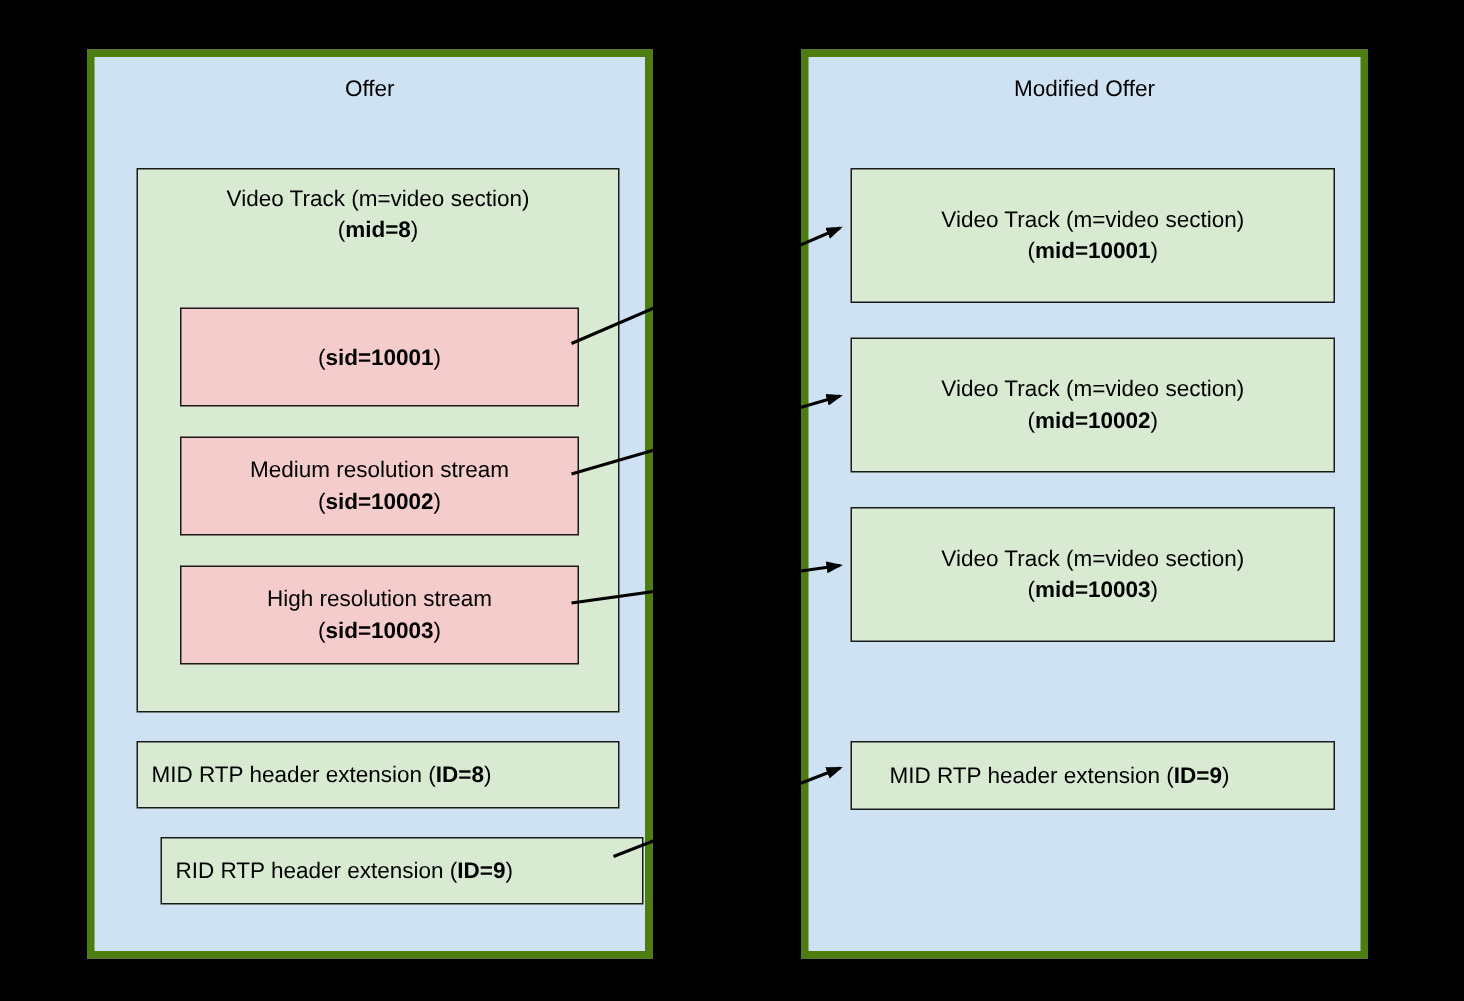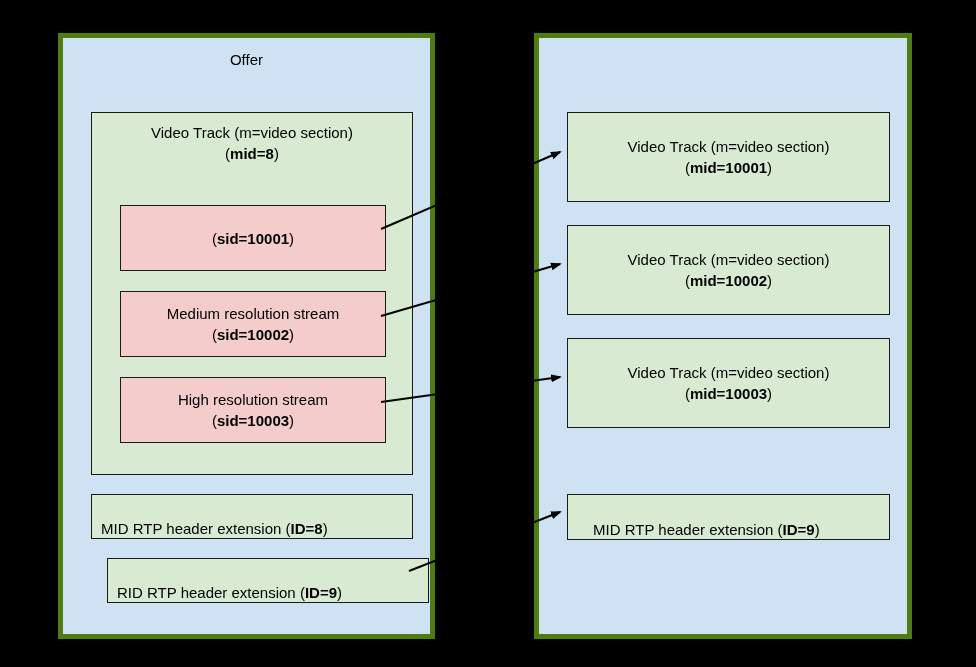--- a/index.html
+++ b/index.html
@@ -13,21 +13,21 @@
   }
   .box{position:absolute;box-sizing:border-box;border:1px solid #1a1a1a;}
   .green{background:var(--track-fill,#d9ead3);}
   .pink{background:var(--stream-fill,#f4cccc);}
   .panel-title{text-align:center;padding-top:11px;font-size:15px;line-height:21px;}
   .top-text{text-align:center;font-size:15px;line-height:21px;padding-top:9px;}
   .center-text{
     display:flex;flex-direction:column;align-items:center;justify-content:center;
     text-align:center;font-size:15px;line-height:21px;height:100%;
   }
-  .ext{display:flex;align-items:flex-end;padding-left:9px;font-size:15px;line-height:19px;}
+  .ext{display:flex;align-items:center;padding-left:9px;font-size:15px;line-height:19px;}
   b{font-weight:700;}
   svg.overlay{position:absolute;left:0;top:0;z-index:5;pointer-events:none;}
   .arrow-line{stroke:var(--arrow,#000);stroke-width:2;}
   #arrowhead path{fill:var(--arrow,#000);}
 </style>
 </head>
 <body>
 
 <div class="stage" style="--panel-fill: #cfe2f3; --track-fill: #d9ead3; --stream-fill: #f4cccc; --arrow: #000000;">
 
@@ -64,20 +64,21 @@
     <div class="box green ext" style="left:28px;top:456px;width:322px;height:45px;">
       <span><span>MID RTP header extension (</span><b>ID=8</b><span>)</span></span>
     </div>
 
     <div class="box green ext" style="left:44px;top:520px;width:322px;height:45px;">
       <span><span>RID RTP header extension (</span><b>ID=9</b><span>)</span></span>
     </div>
   </div>
 
   <div class="panel" style="left:534px;top:33px;width:378px;height:606px;">
+    <div class="panel-title">Modified Offer</div>
 
     <div class="box green" style="left:28px;top:74px;width:323px;height:90px;">
       <div class="center-text">
         <div>Video Track (m=video section)</div>
         <div><span>(</span><b>mid=10001</b><span>)</span></div>
       </div>
     </div>
 
     <div class="box green" style="left:28px;top:187px;width:323px;height:90px;">
       <div class="center-text">

